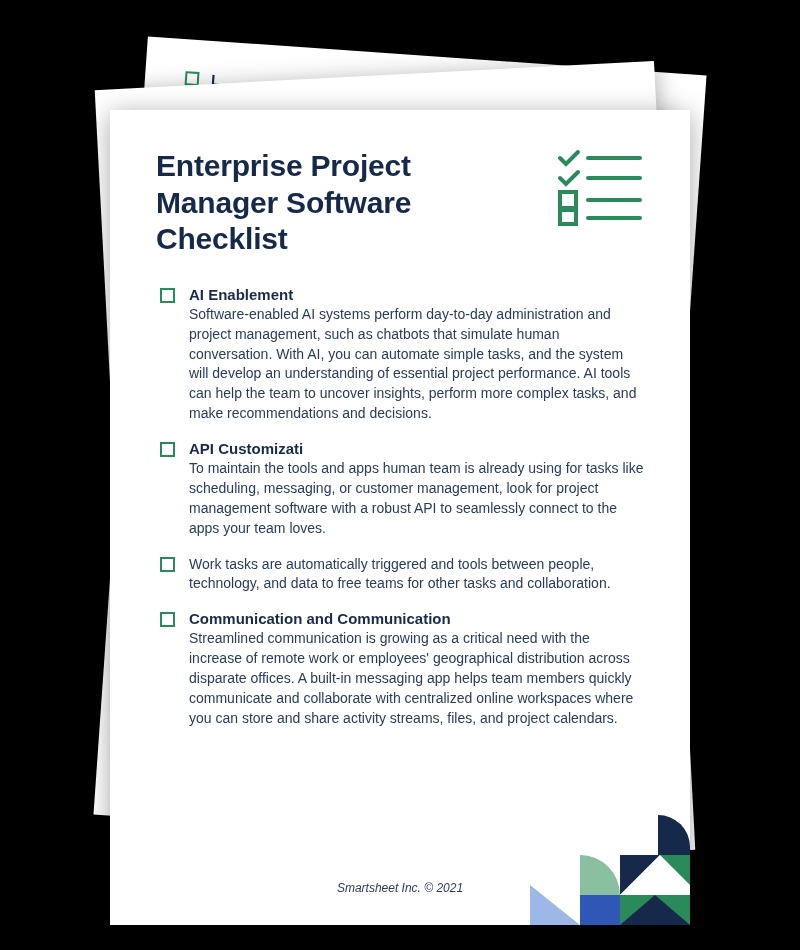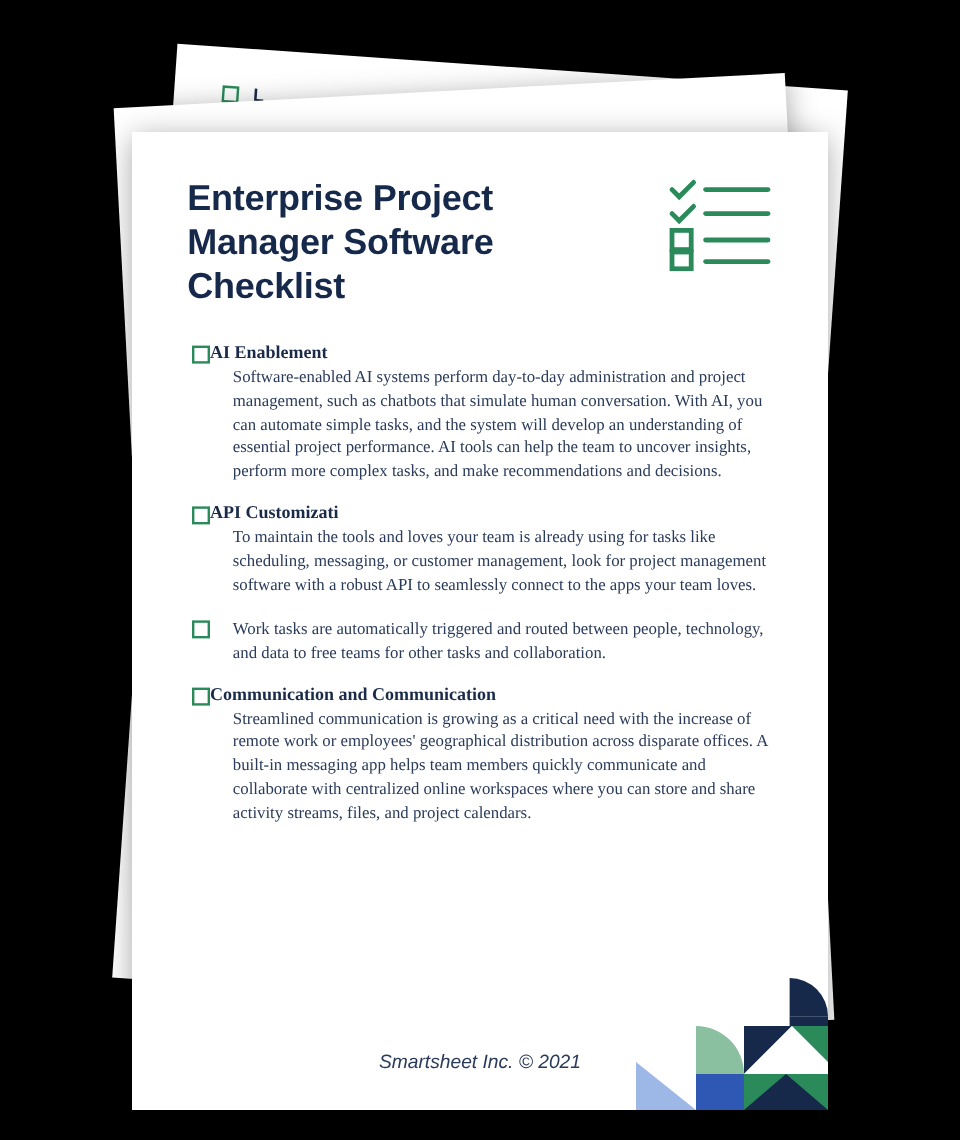--- a/index.html
+++ b/index.html
@@ -75,23 +75,23 @@
       line-height: 1.22;
       letter-spacing: -0.2px;
       max-width: 360px;
     }
     .items {
       flex: 1;
     }
     .item {
       display: flex;
       align-items: flex-start;
+      gap: 14px;
       margin-bottom: 16px;
       padding-left: 4px;
-      font-family: Liberation Serif, serif;
     }
     .checkbox {
       width: 15px;
       height: 15px;
       border: 2px solid #2a8a5a;
       flex-shrink: 0;
       margin-top: 2px;
     }
     .item-body {
       flex: 1;
@@ -99,26 +99,25 @@
     .item-title {
       color: #1a2b4a;
       font-size: 15px;
       font-weight: 700;
       margin-bottom: 2px;
     }
     .item-desc {
       color: #2a3b5a;
       font-size: 14px;
       line-height: 1.42;
-      margin-left: 19px;
     }
     .footer {
       text-align: center;
       color: #2a3b5a;
-      font-size: 16px;
+      font-size: 12px;
       font-style: italic;
       margin-top: auto;
       padding-top: 20px;
     }
     .decor {
       position: absolute;
       right: 0;
       bottom: 0;
       width: 190px;
       height: 170px;
@@ -170,27 +169,27 @@
         <div class="checkbox"></div>
         <div class="item-body">
           <div class="item-title">AI Enablement</div>
           <div class="item-desc">Software-enabled AI systems perform day-to-day administration and project management, such as chatbots that simulate human conversation. With AI, you can automate simple tasks, and the system will develop an understanding of essential project performance. AI tools can help the team to uncover insights, perform more complex tasks, and make recommendations and decisions.</div>
         </div>
       </div>
       <div class="item">
         <div class="checkbox"></div>
         <div class="item-body">
           <div class="item-title">API Customizati</div>
-          <div class="item-desc">To maintain the tools and loves your team is already using for tasks like scheduling, messaging, or customer management, look for project management software with a robust API to seamlessly connect to the apps your team loves.</div>
-        </div>
-      </div>
-      <div class="item">
-        <div class="checkbox"></div>
-        <div class="item-body">
-          <div class="item-desc">Work tasks are automatically triggered and routed between people, technology, and data to free teams for other tasks and collaboration.</div>
+          <div class="item-desc">To maintain the tools and apps human team is already using for tasks like scheduling, messaging, or customer management, look for project management software with a robust API to seamlessly connect to the apps your team loves.</div>
+        </div>
+      </div>
+      <div class="item">
+        <div class="checkbox"></div>
+        <div class="item-body">
+          <div class="item-desc">Work tasks are automatically triggered and tools between people, technology, and data to free teams for other tasks and collaboration.</div>
         </div>
       </div>
       <div class="item">
         <div class="checkbox"></div>
         <div class="item-body">
           <div class="item-title">Communication and Communication</div>
           <div class="item-desc">Streamlined communication is growing as a critical need with the increase of remote work or employees' geographical distribution across disparate offices. A built-in messaging app helps team members quickly communicate and collaborate with centralized online workspaces where you can store and share activity streams, files, and project calendars.</div>
         </div>
       </div>
     </div>

